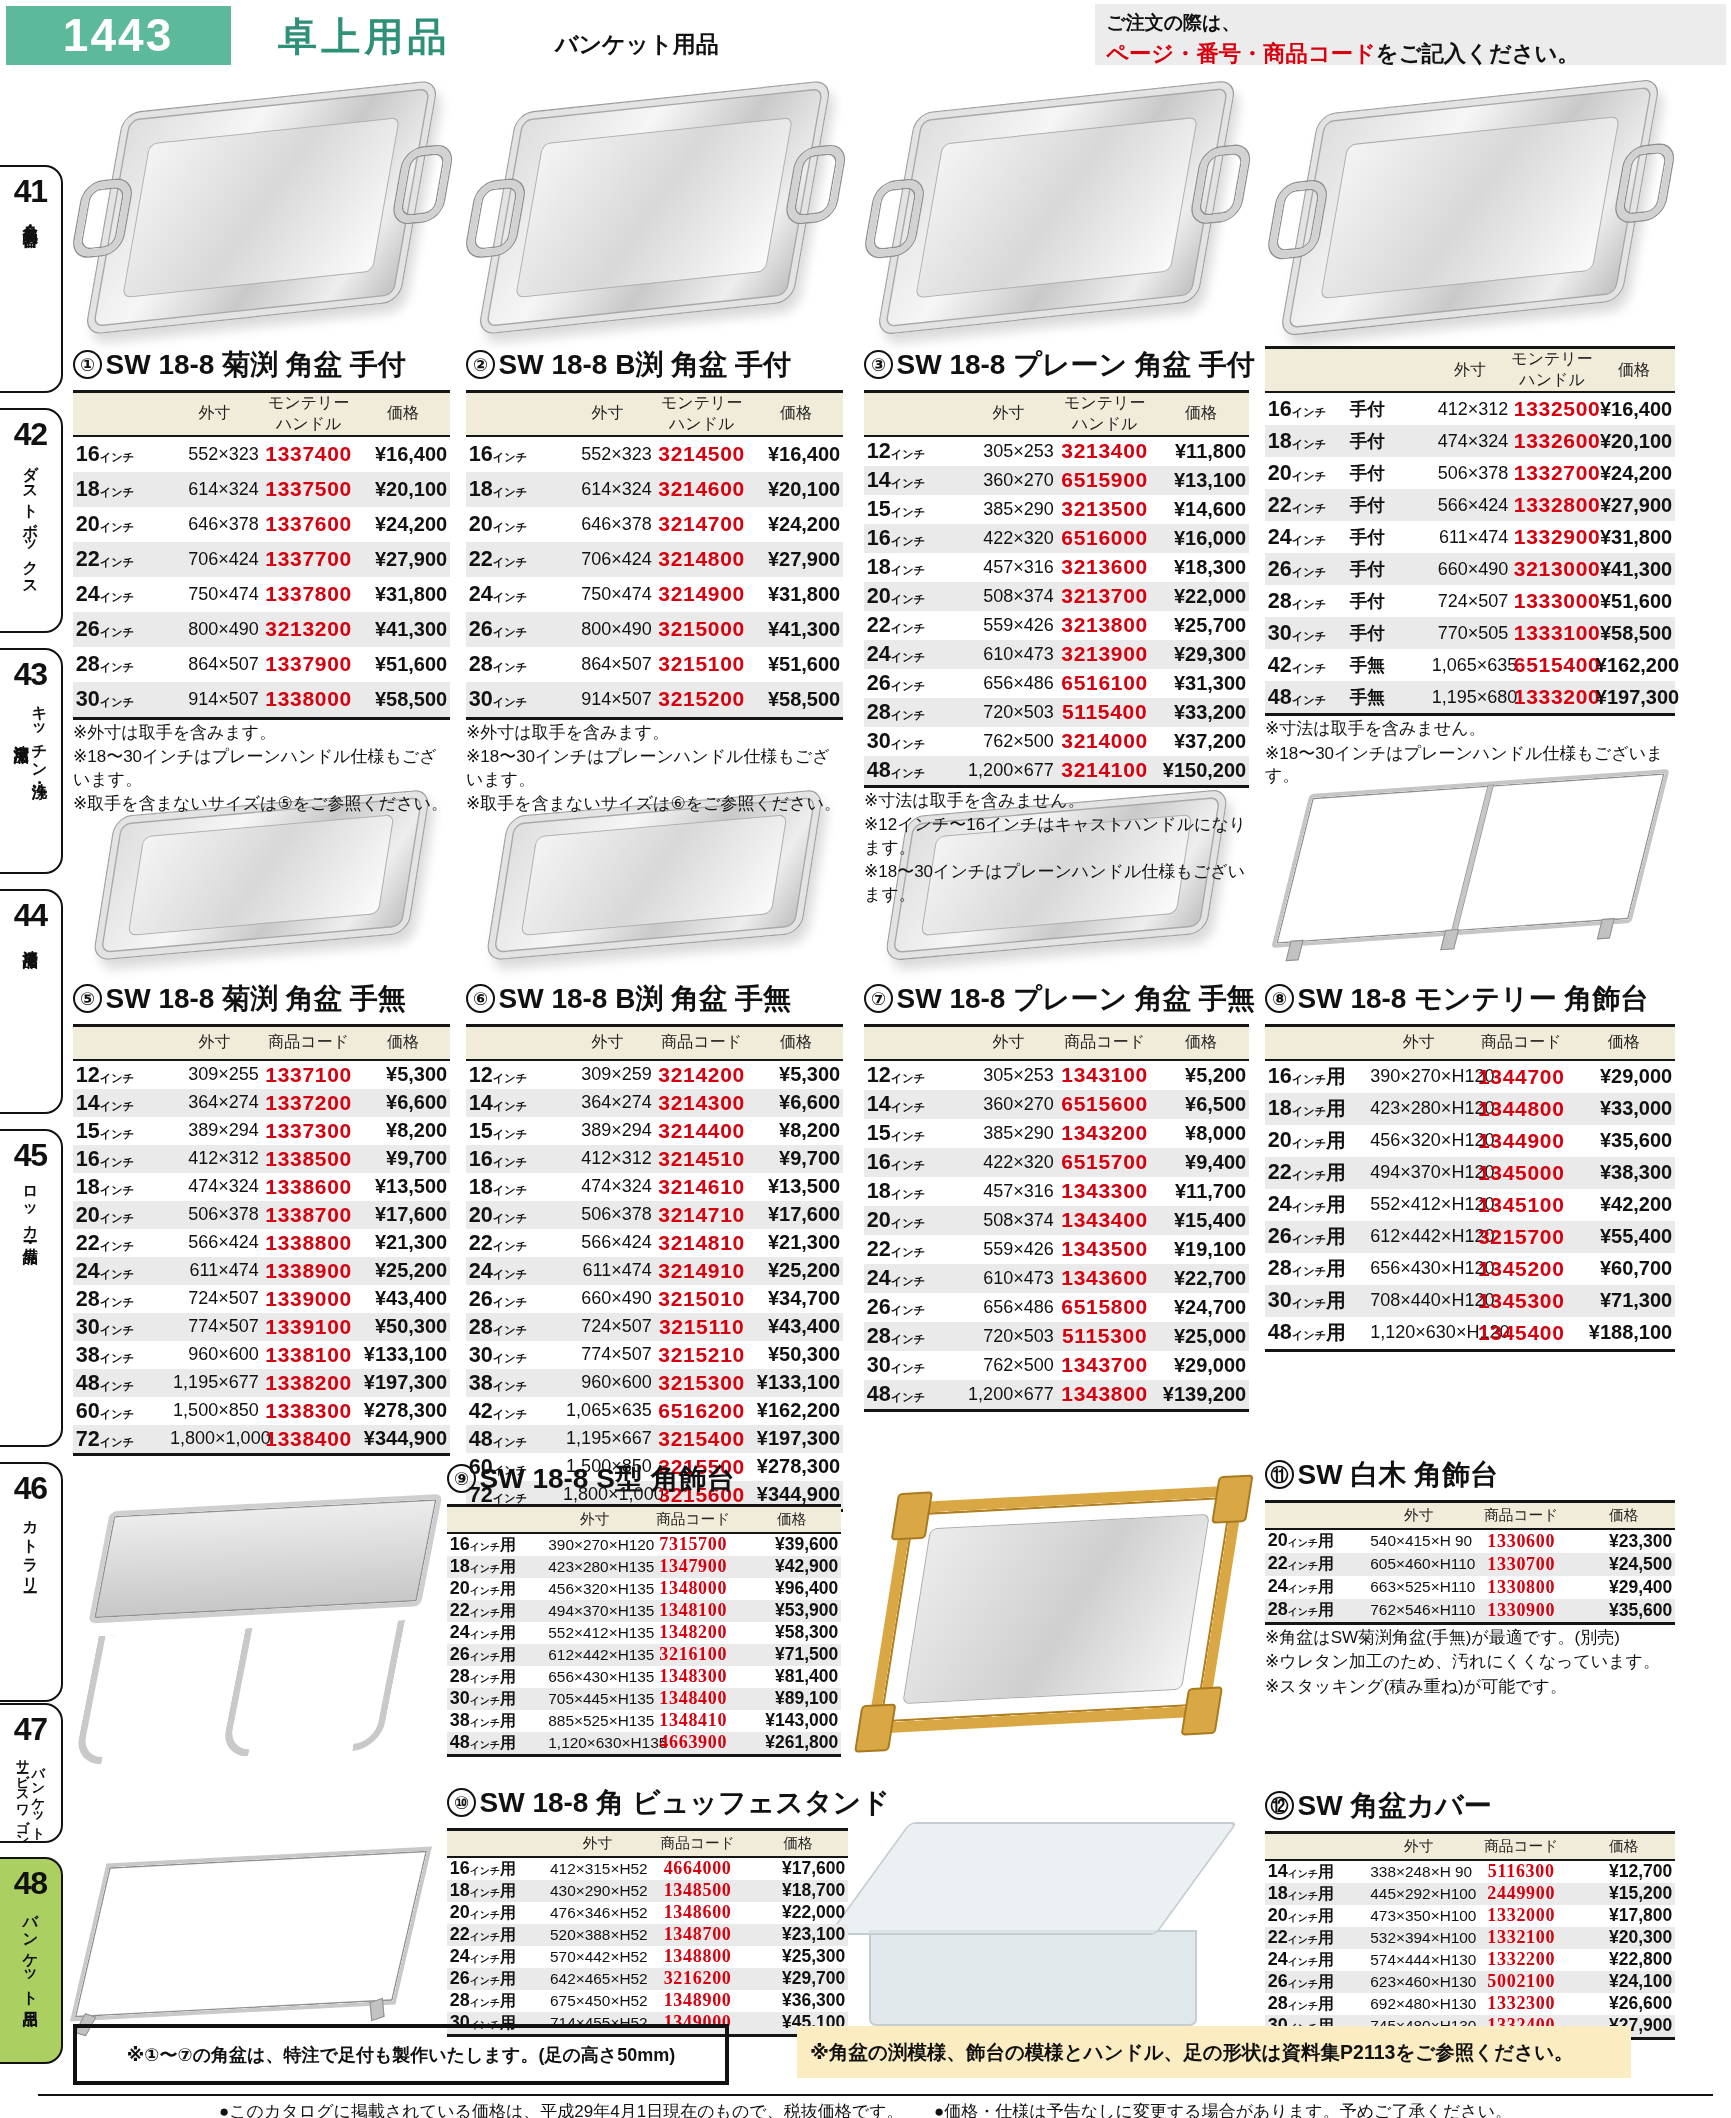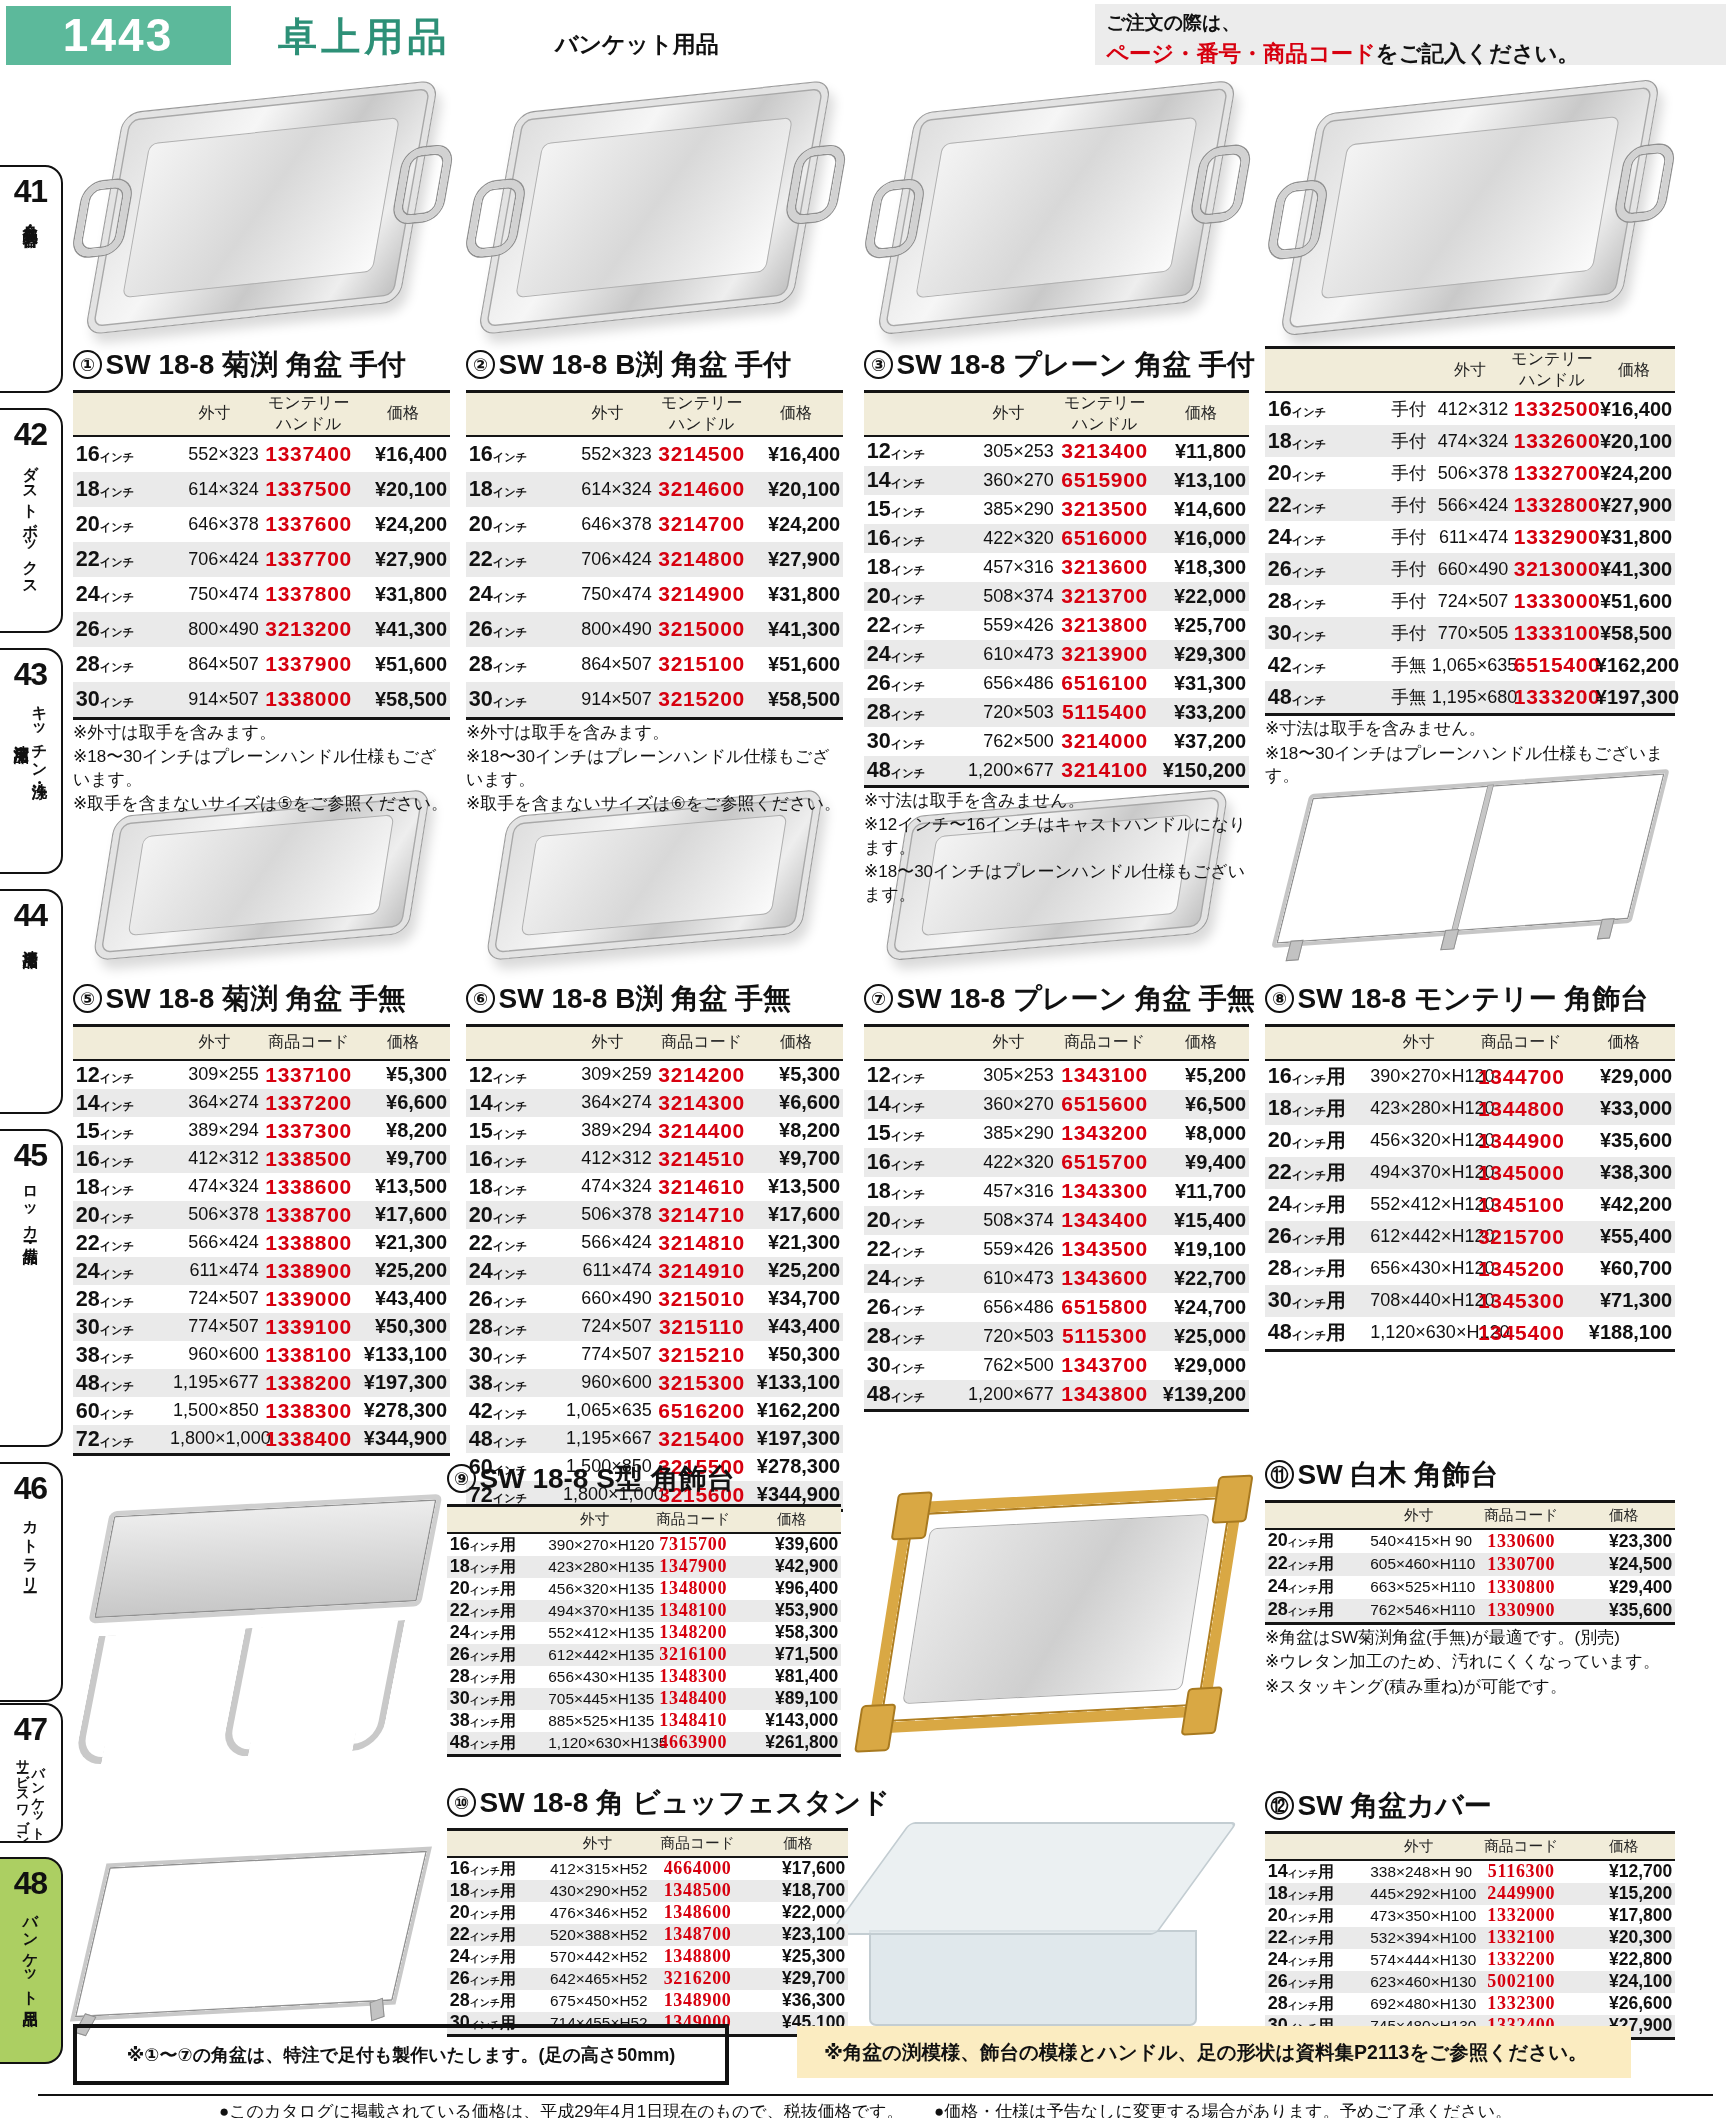--- a/index.html
+++ b/index.html
@@ -64,36 +64,36 @@
   .ptable{border-collapse:collapse;width:100%;border-top:3.5px solid #151515;border-bottom:3.5px solid #151515;table-layout:fixed;}
   .ptable th{background:#f1ecd9;font-size:16px;font-weight:normal;height:32px;border-bottom:2.1px solid #151515;
     text-align:center;color:#222;padding:0;}
   .compact .ptable th{height:25px;font-size:14.7px;}
   .ptable td{height:var(--rh,31px);padding:0 2.8px;}
   .ptable tbody tr:nth-child(even){background:#eaeaea;}
   .c-size{text-align:left;white-space:nowrap;}
   .sz-num{font-size:21.6px;font-weight:bold;}
   .sz-unit{font-size:11.2px;font-weight:bold;}
   .sz-yo{font-size:19.5px;font-weight:bold;}
-  .c-type{font-size:17.5px;font-weight:normal;text-align:right;white-space:nowrap;}
+  .c-type{font-size:17.5px;font-weight:bold;text-align:left;white-space:nowrap;}
   .c-dim{text-align:right;font-size:18px;white-space:nowrap;}
   .c-code{text-align:center;font-size:21px;font-weight:bold;color:#d7000f;letter-spacing:0.7px;white-space:nowrap;}
   .c-price{text-align:right;font-size:20px;font-weight:bold;white-space:nowrap;}
   .compact .sz-num{font-size:18px;}.compact .sz-unit{font-size:9.8px;}.compact .sz-yo{font-size:16px;}
   .compact .c-dim{font-size:15.4px;}.compact .c-code{font-size:18px;font-family:Liberation Serif, serif;}.compact .c-price{font-size:17.5px;}
   .c4a td:nth-child(1){width:23%;} .c4a td:nth-child(2){width:29%;} .c4a td:nth-child(3){width:27%;} .c4a td:nth-child(4){width:21%;}
   .c5 td:nth-child(1){width:16%;} .c5 td:nth-child(2){width:11%;} .c5 td:nth-child(3){width:27%;} .c5 td:nth-child(4){width:27%;} .c5 td:nth-child(5){width:19%;}
   .c4c td:nth-child(1){width:24%;} .c4c td:nth-child(2){width:34%;} .c4c td:nth-child(3){width:23%;} .c4c td:nth-child(4){width:19%;}
   .note{font-size:17px;line-height:1.32;margin-top:2.1px;}
 
   
   .foot-box{position:absolute;left:73px;top:2024px;width:656px;height:61px;border:4.9px solid #111;box-sizing:border-box;
     display:flex;align-items:center;justify-content:center;font-size:18px;font-weight:bold;}
   .foot-yellow{position:absolute;left:797px;top:2026px;width:834px;height:52px;background:#fbecc1;
-    display:flex;align-items:center;padding:0 27px;font-size:19.5px;font-weight:bold;box-sizing:border-box;}
+    display:flex;align-items:center;padding:0 13px;font-size:19.5px;font-weight:bold;box-sizing:border-box;}
   .foot-rule{position:absolute;left:38px;top:2094px;width:1675px;border-top:2.1px solid #111;}
   .foot-line{position:absolute;left:0;top:2100px;width:1731px;text-align:center;font-size:17px;}
 </style>
 </head>
 <body>
 
 <div class="page">
 
   <div class="pageno">1443</div>
   <div class="cat-title">卓上用品</div>

